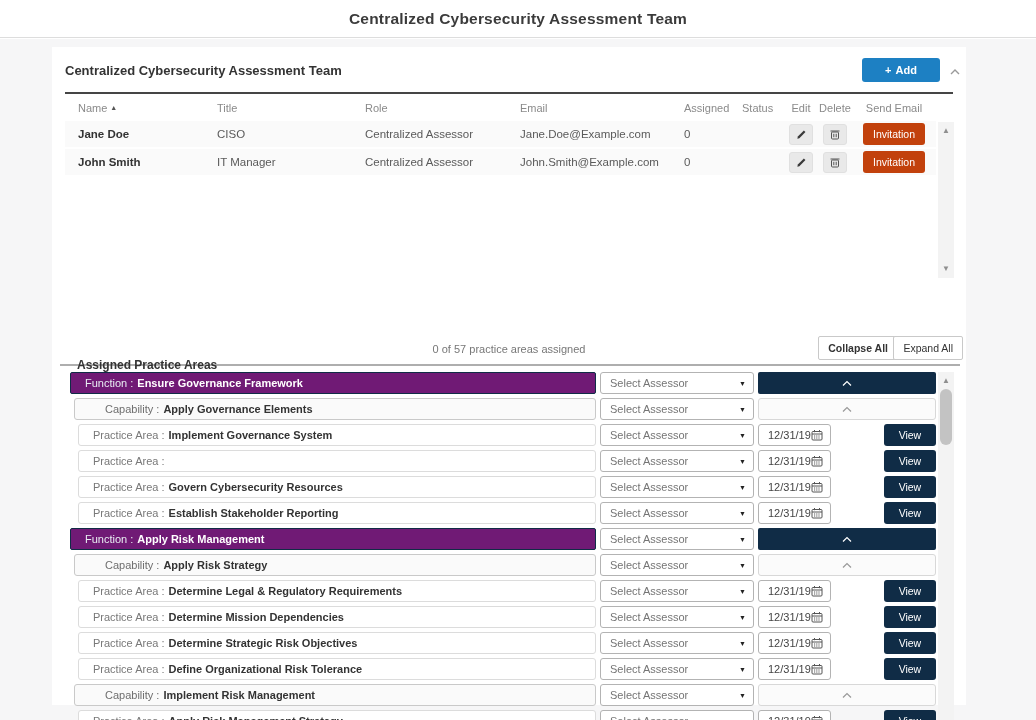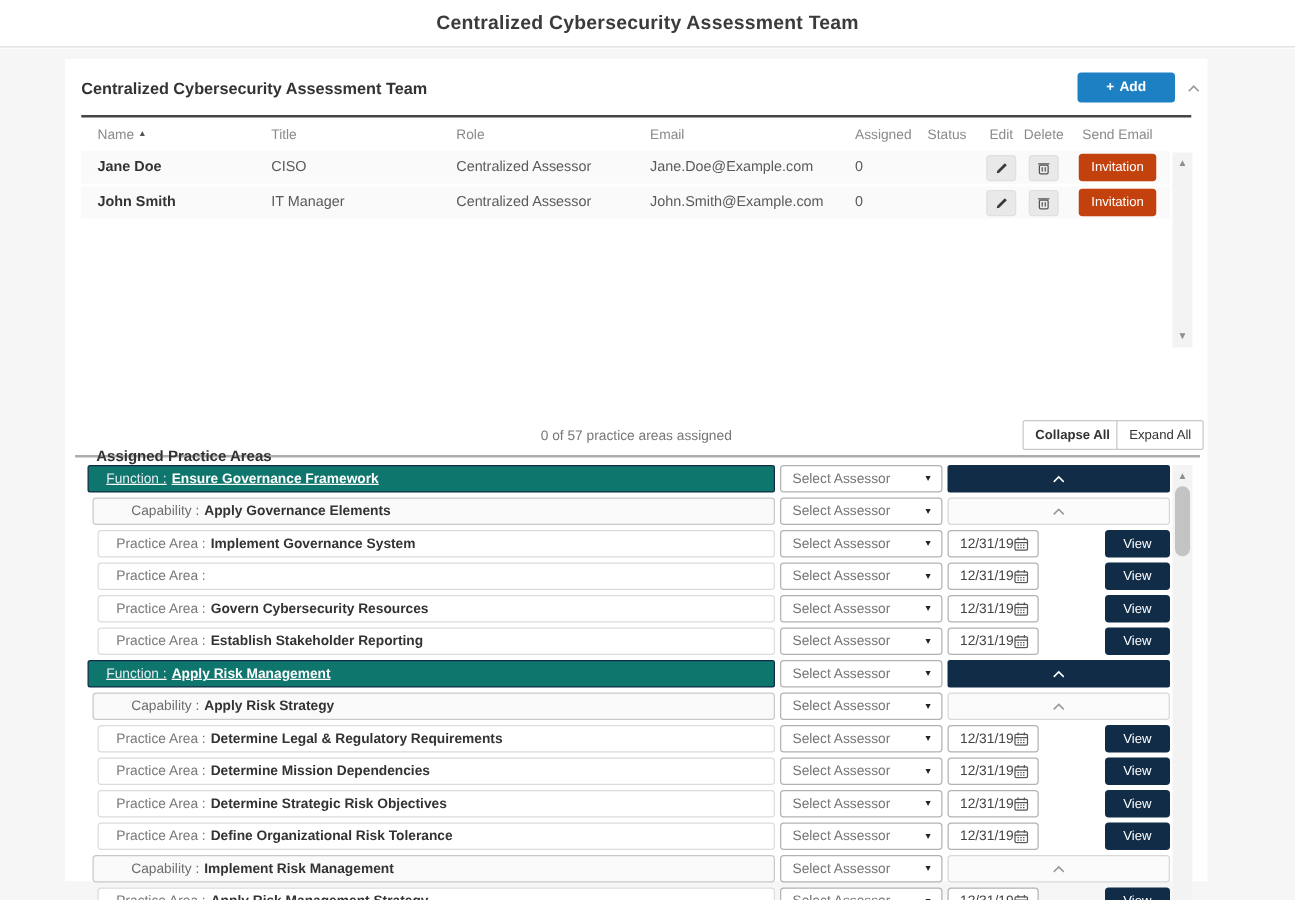--- a/index.html
+++ b/index.html
@@ -62,28 +62,28 @@
             font-family:"Liberation Sans", sans-serif; }
   .pa-collapse { right:68px;font-weight:bold; } .pa-expand { right:3px; }
 
   .pa-rows { position:relative; margin-top:3px; padding-top:3px; height:372px; }
   .pa-row { display:flex; align-items:stretch; height:22px; margin-bottom:4px; width:884px; }
   .pa-label { flex:1; display:flex; align-items:center; padding-left:14px; font-size:11px;
               border-radius:3px; white-space:nowrap; overflow:hidden; }
   .pa-row .pfx { margin-right:4px; }
   .pa-row .lbl { font-weight:bold; }
   .t-function  { }
-  .t-function .pa-label { margin-left:18px; background:#0f766e; color:#fff; border:1px solid #102c46; border-radius:2px;text-decoration:underline; }
+  .t-function .pa-label { margin-left:18px; background:#701a75; color:#fff; border:1px solid #102c46; border-radius:2px; }
   .t-function .pfx { color:#e8edf2; }
   .t-capability .pa-label { margin-left:22px; background:#fafafa; border:1px solid #c9c9c9; color:#333; }
   .t-capability .pfx { color:#6e6e6e;margin-left:16px; }
   .t-practice .pa-label { margin-left:26px; background:#fff; border:1px solid #dcdcdc; color:#333; }
   .t-practice .pfx { color:#787878; }
 
-  .pa-select { width:130px; margin-left:4px; background:#fff; border:1px solid #b3b3b3; border-radius:3px;
+  .pa-select { width:154px; margin-left:4px; background:#fff; border:1px solid #b3b3b3; border-radius:3px;
                display:flex; align-items:center; font-size:11px; color:#757575; padding:0 7px 0 9px;
                cursor:pointer; }
   .pa-select .dd { margin-left:auto; font-size:7px; color:#222; }
 
   .pa-right { width:178px; margin-left:4px; display:flex;gap:47px; }
   .chev-zone { flex:1; display:flex; align-items:center; justify-content:center; border-radius:2px; cursor:pointer; }
   .t-function .chev-zone { background:#102c46; color:#fff; }
   .t-capability .chev-zone { background:#fbfbfb; border:1px solid #d8d8d8; color:#999; border-radius:3px; }
   .date-box { width:96px; background:#fff; border:1px solid #b3b3b3; border-radius:3px; display:flex;
               align-items:center; font-size:11px; color:#444; padding:0 7px 0 9px; cursor:text; }

